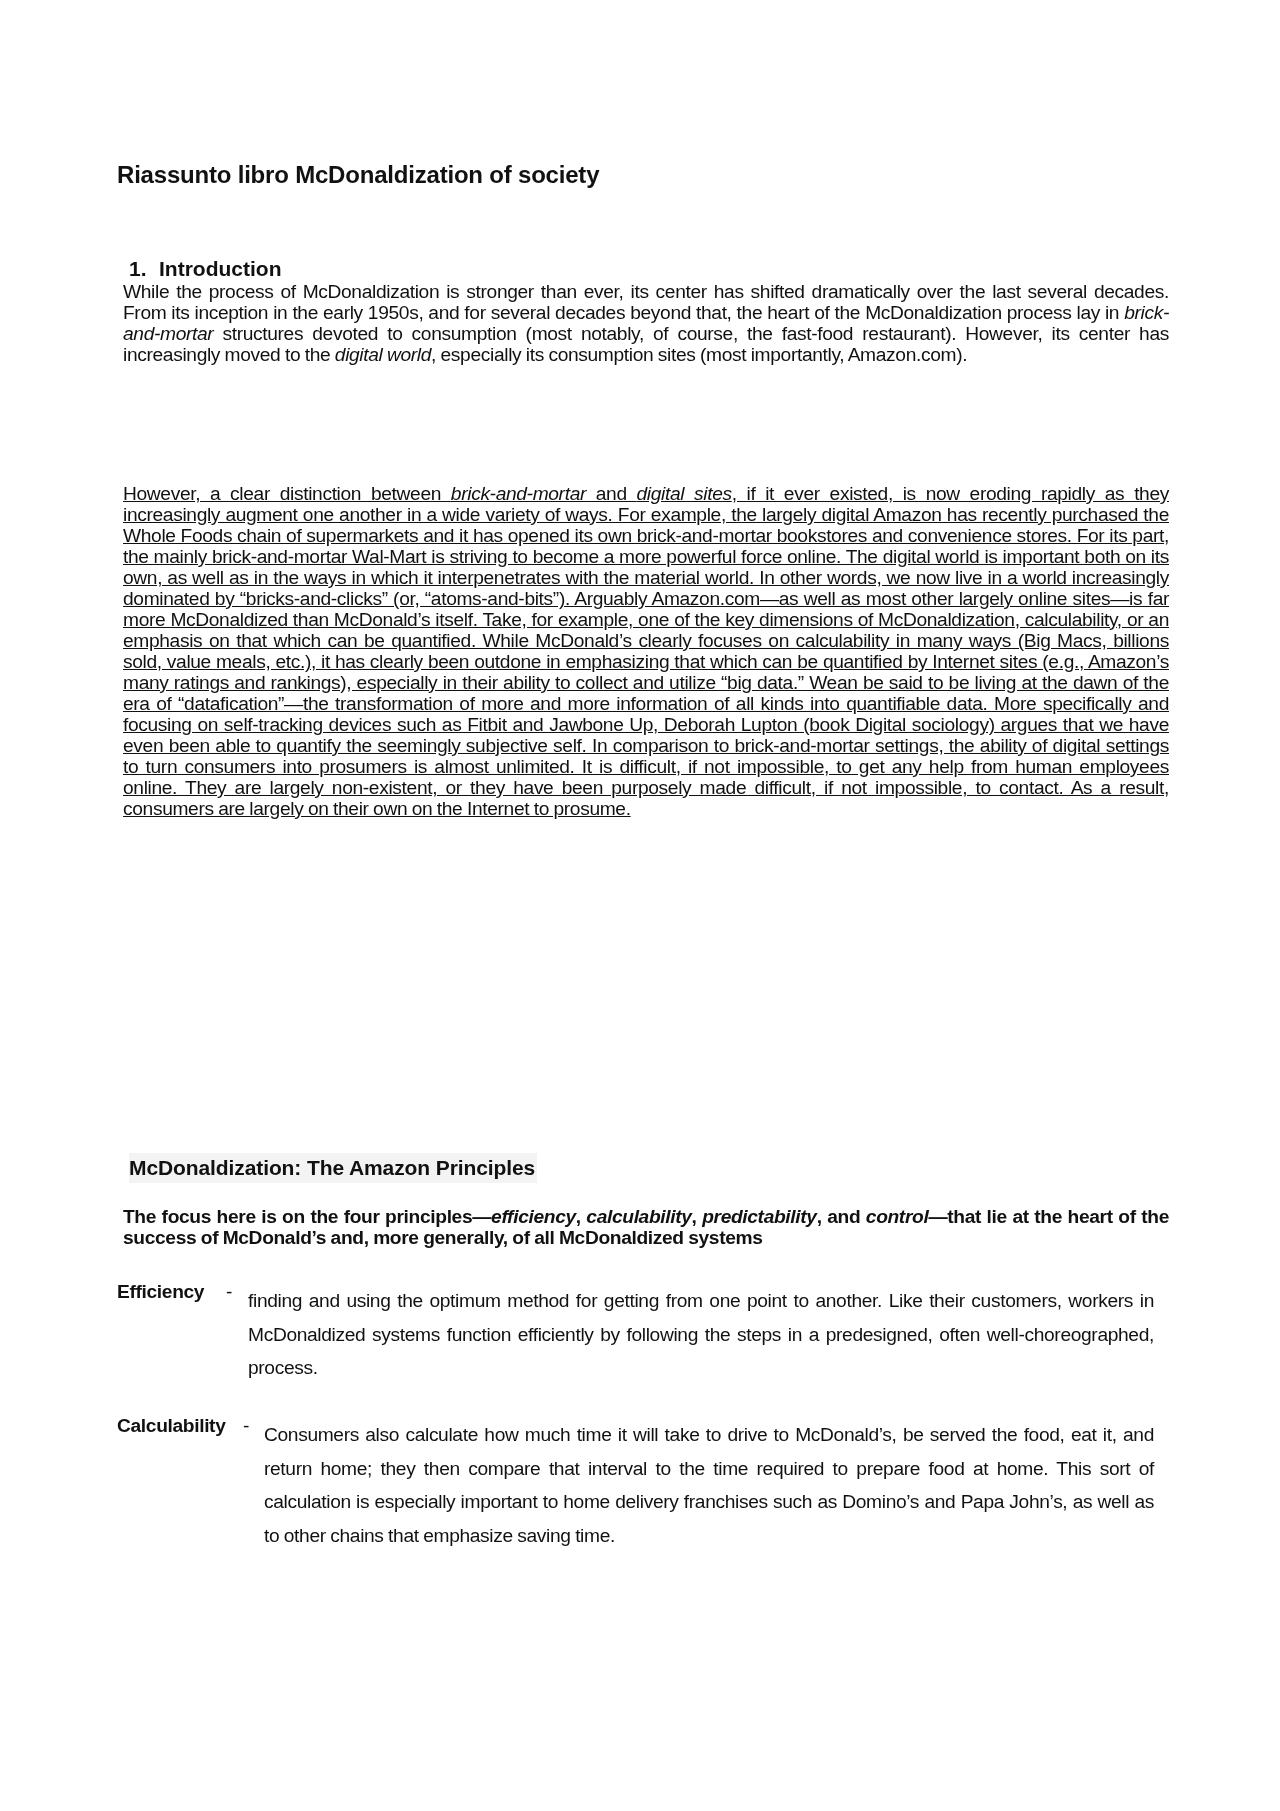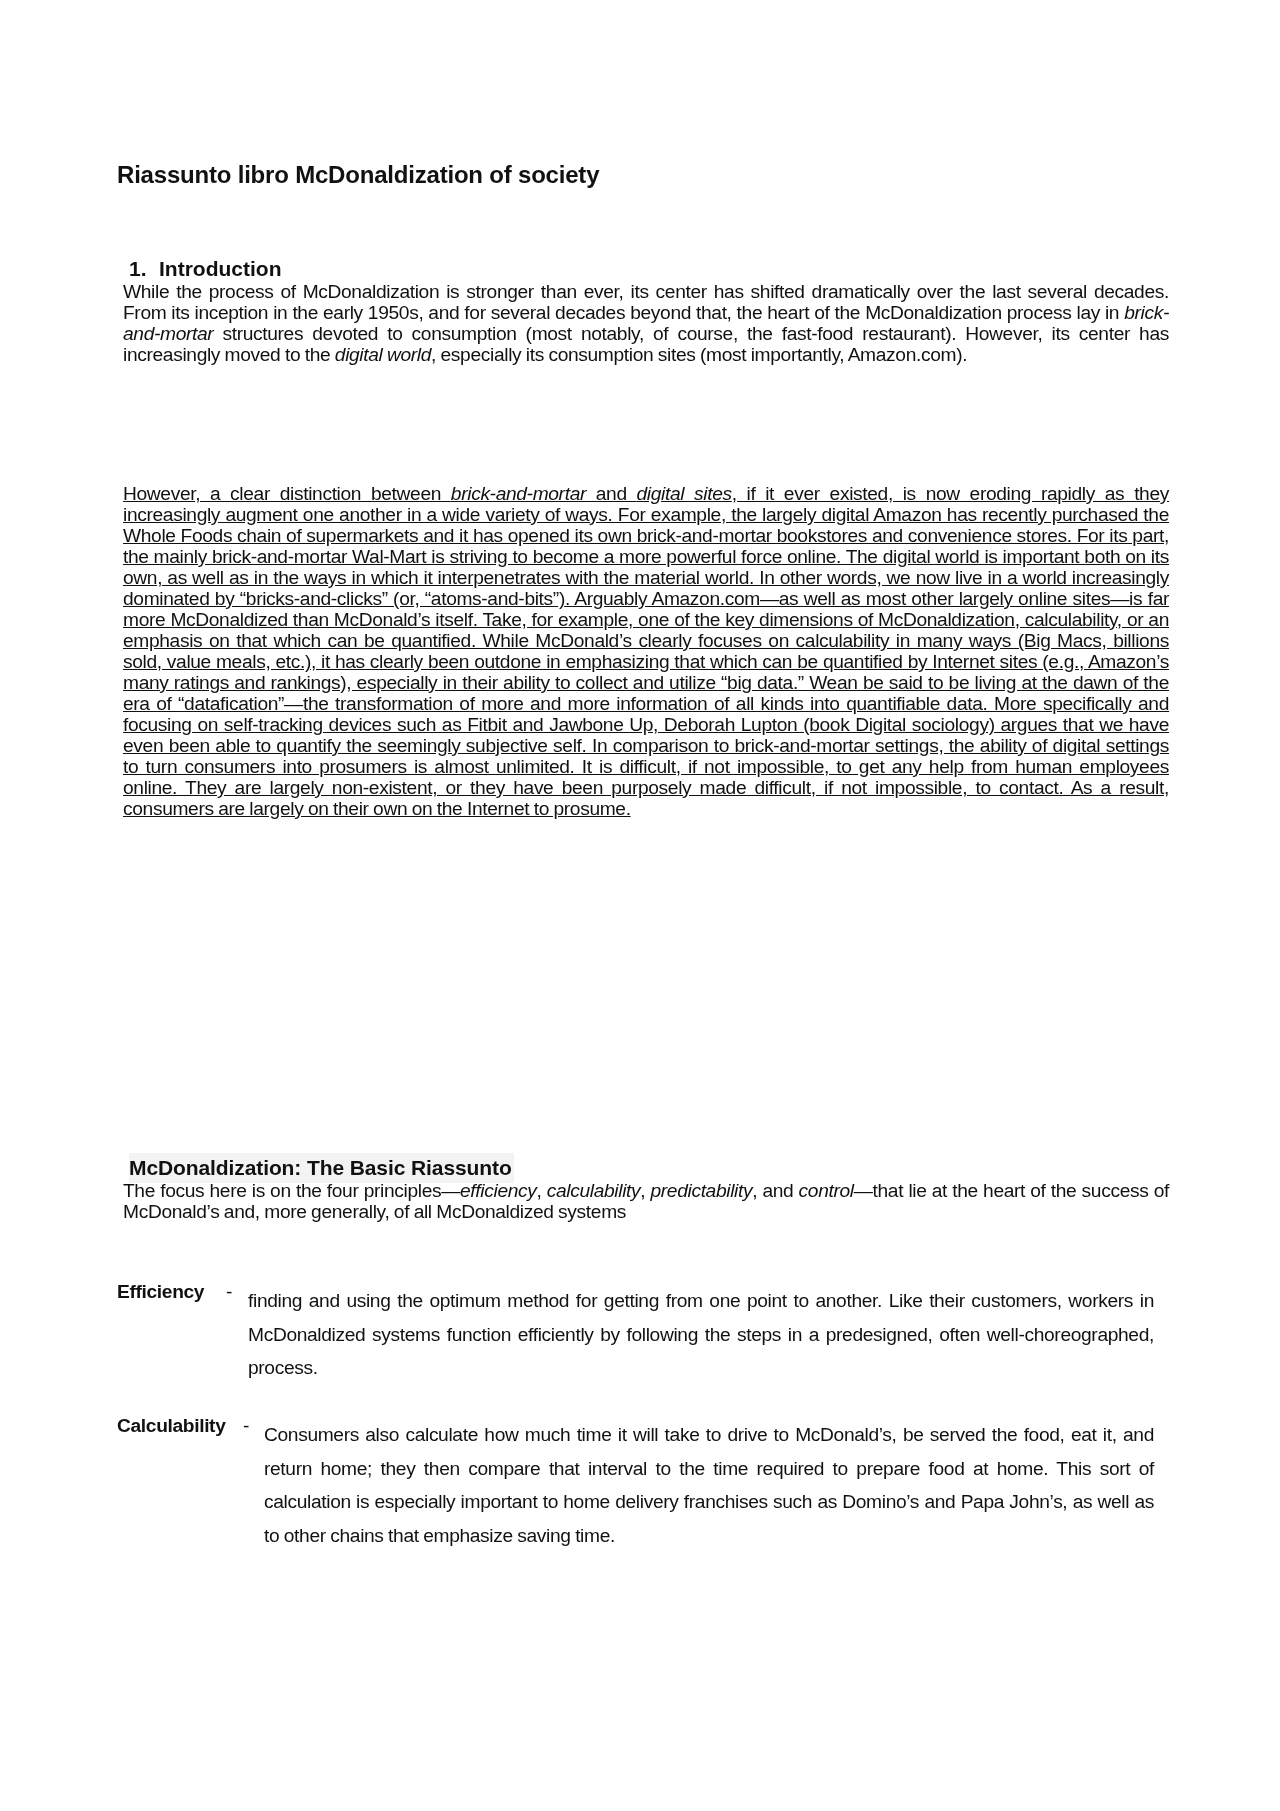--- a/index.html
+++ b/index.html
@@ -55,21 +55,21 @@
       width: 1046px;
       margin: 6px;
       font-size: 19.2px;
       line-height: 21px;
       text-align: justify;
       letter-spacing: -0.35px;
       word-spacing: -0.5px;
     }
     .p1 { top: 275px; }
     .p2 { top: 477px; text-decoration: underline; }
-    .p3 { top: 1174px; }
+    .p3 { top: 1200px; font-weight: bold; }
     .def {
       position: absolute;
       left: 0;
       width: 1046px;
       font-size: 19.2px;
       line-height: 33.6px;
       letter-spacing: -0.35px;
       word-spacing: -0.5px;
     }
     .def .term {
@@ -106,21 +106,21 @@
 <div class="page">
 
   <h1 class="doc-title">Riassunto libro McDonaldization of society</h1>
 
   <h2 class="section-heading h-intro"><span class="num">1.</span><span>Introduction</span></h2>
 
   <p class="para p1"><span>While the process of McDonaldization is stronger than ever, its center has shifted dramatically over the last several decades. From its inception in the early 1950s, and for several decades beyond that, the heart of the McDonaldization process lay in </span><em>brick-and-mortar</em><span> structures devoted to consumption (most notably, of course, the fast-food restaurant). However, its center has increasingly moved to the </span><em>digital world</em><span>, especially its consumption sites (most importantly, Amazon.com).</span></p>
 
   <p class="para p2"><span>However, a clear distinction between </span><em>brick-and-mortar</em><span> and </span><em>digital sites</em><span>, if it ever existed, is now eroding rapidly as they increasingly augment one another in a wide variety of ways. For example, the largely digital Amazon has recently purchased the Whole Foods chain of supermarkets and it has opened its own brick-and-mortar bookstores and convenience stores. For its part, the mainly brick-and-mortar Wal-Mart is striving to become a more powerful force online. The digital world is important both on its own, as well as in the ways in which it interpenetrates with the material world. In other words, we now live in a world increasingly dominated by “bricks-and-clicks” (or, “atoms-and-bits”). Arguably Amazon.com—as well as most other largely online sites—is far more McDonaldized than McDonald’s itself. Take, for example, one of the key dimensions of McDonaldization, calculability, or an emphasis on that which can be quantified. While McDonald’s clearly focuses on calculability in many ways (Big Macs, billions sold, value meals, etc.), it has clearly been outdone in emphasizing that which can be quantified by Internet sites (e.g., Amazon’s many ratings and rankings), especially in their ability to collect and utilize “big data.” Wean be said to be living at the dawn of the era of “datafication”—the transformation of more and more information of all kinds into quantifiable data. More specifically and focusing on self-tracking devices such as Fitbit and Jawbone Up, Deborah Lupton (book Digital sociology) argues that we have even been able to quantify the seemingly subjective self. In comparison to brick-and-mortar settings, the ability of digital settings to turn consumers into prosumers is almost unlimited. It is difficult, if not impossible, to get any help from human employees online. They are largely non-existent, or they have been purposely made difficult, if not impossible, to contact. As a result, consumers are largely on their own on the Internet to prosume.</span></p>
 
-  <h2 class="section-heading h-principles" style="background: rgb(243, 243, 243);">McDonaldization: The Basic Riassunto</h2>
+  <h2 class="section-heading h-principles" style="background: rgb(243, 243, 243);">McDonaldization: The Amazon Principles</h2>
 
   <p class="para p3"><span>The focus here is on the four principles—</span><em>efficiency</em><span>, </span><em>calculability</em><span>, </span><em>predictability</em><span>, and </span><em>control</em><span>—that lie at the heart of the success of McDonald’s and, more generally, of all McDonaldized systems</span></p>
 
   <div class="def def-eff">
     <span class="term">Efficiency</span>
     <span class="sep">-</span>
     <div class="body">
       <p>finding and using the optimum method for getting from one point to another. Like their customers, workers in McDonaldized systems function efficiently by following the steps in a predesigned, often well-choreographed, process.</p>
     </div>
   </div>

